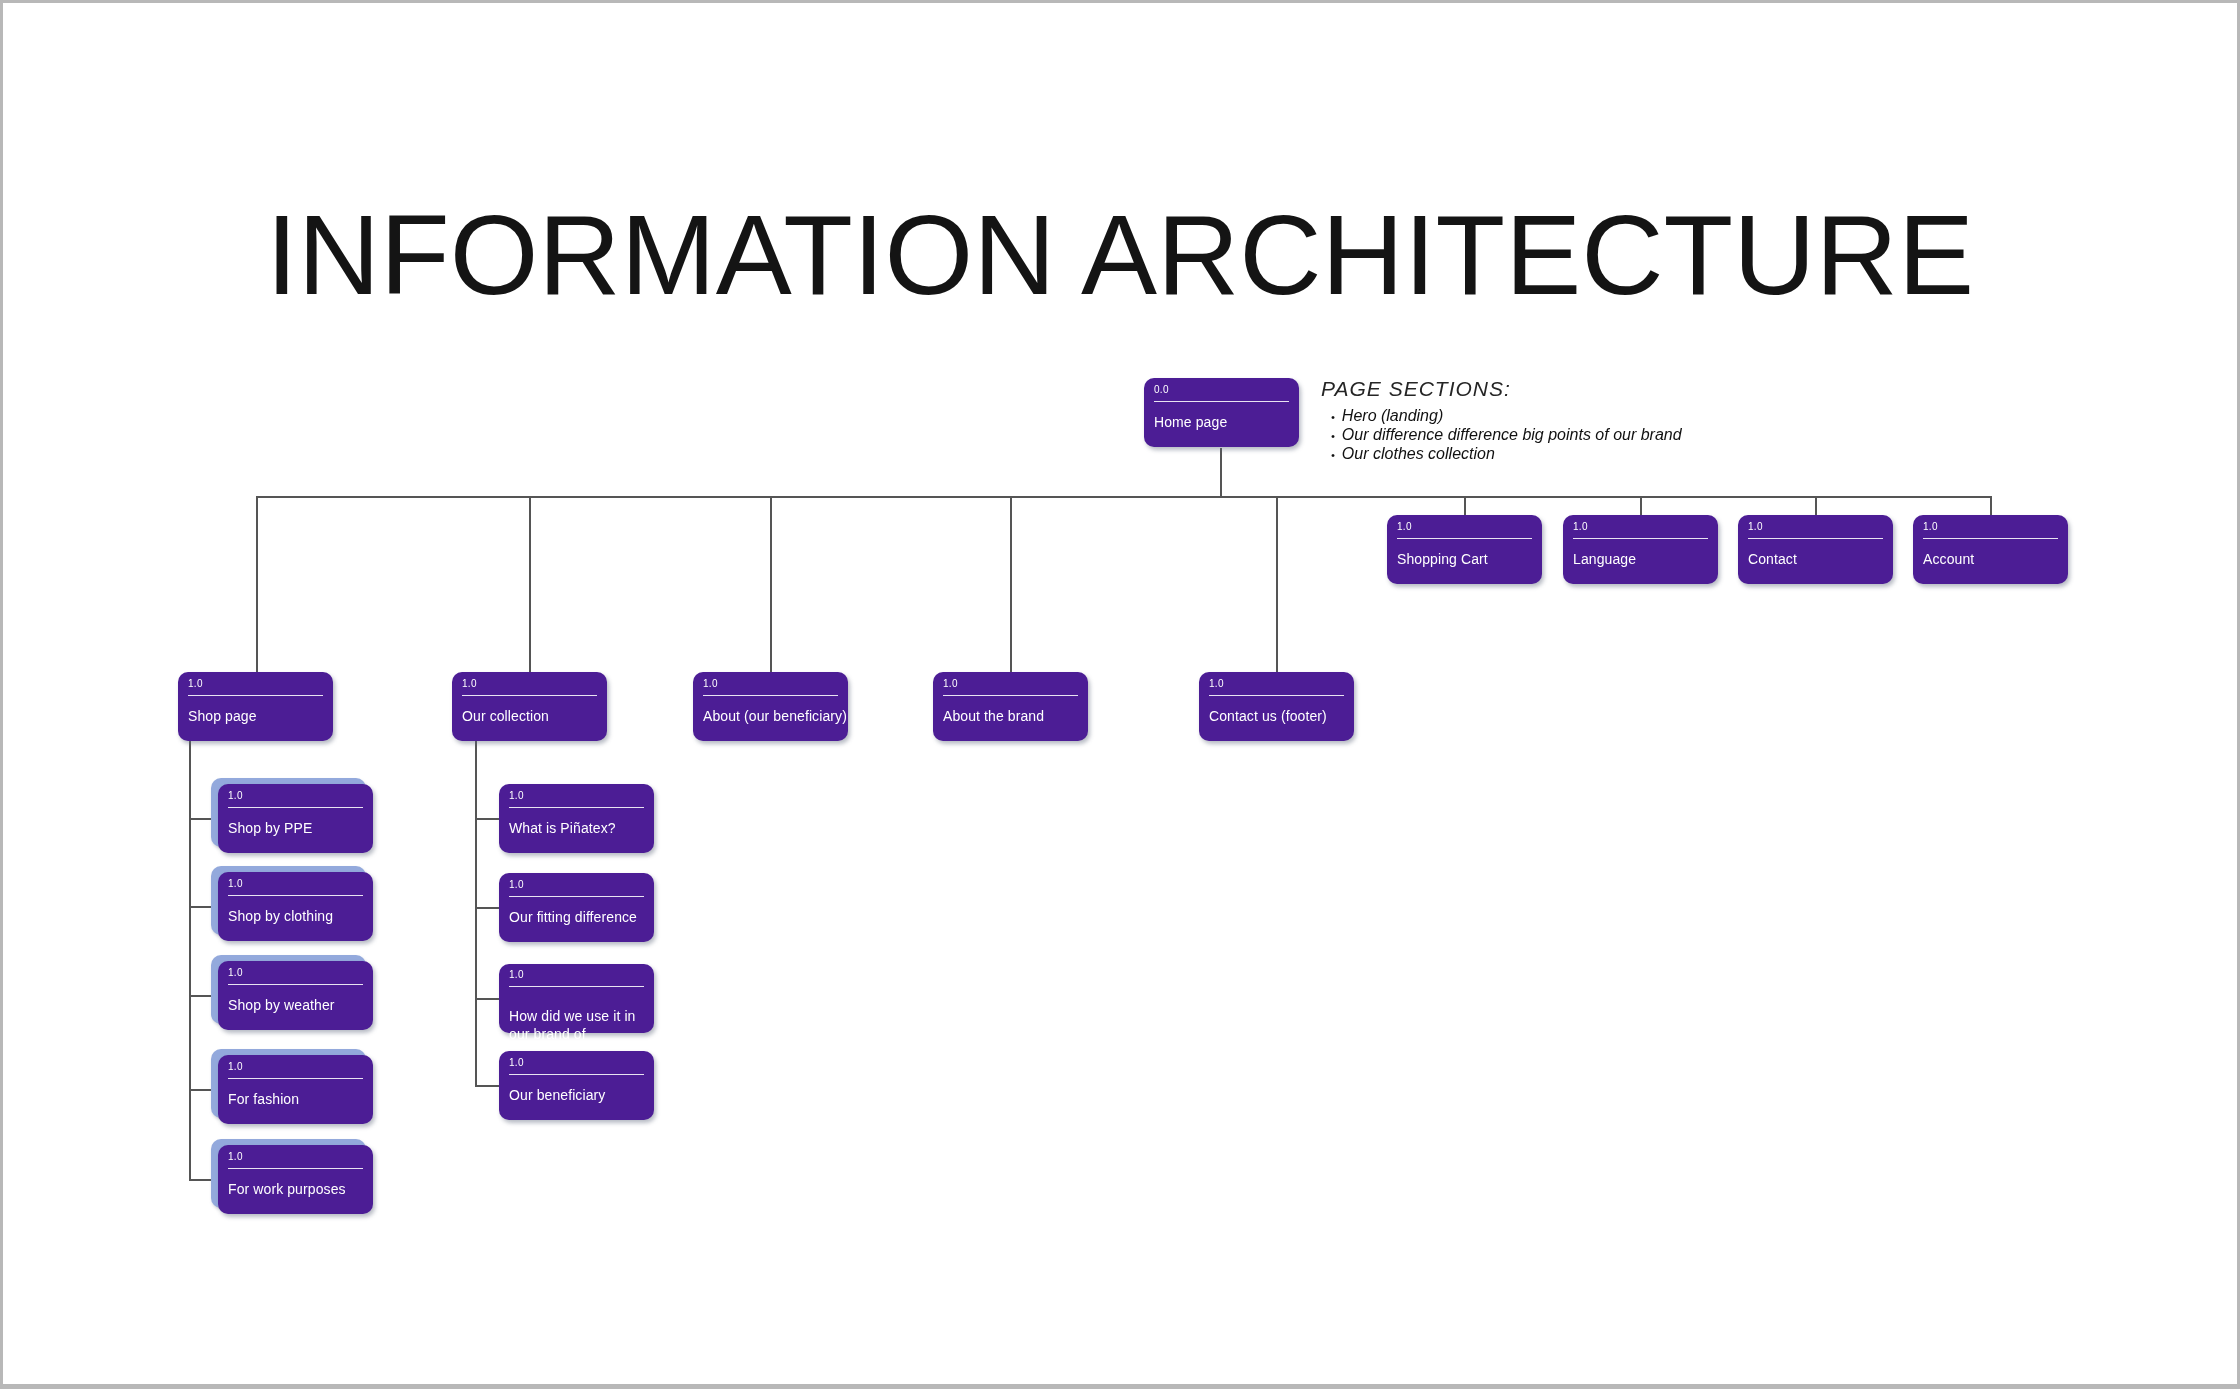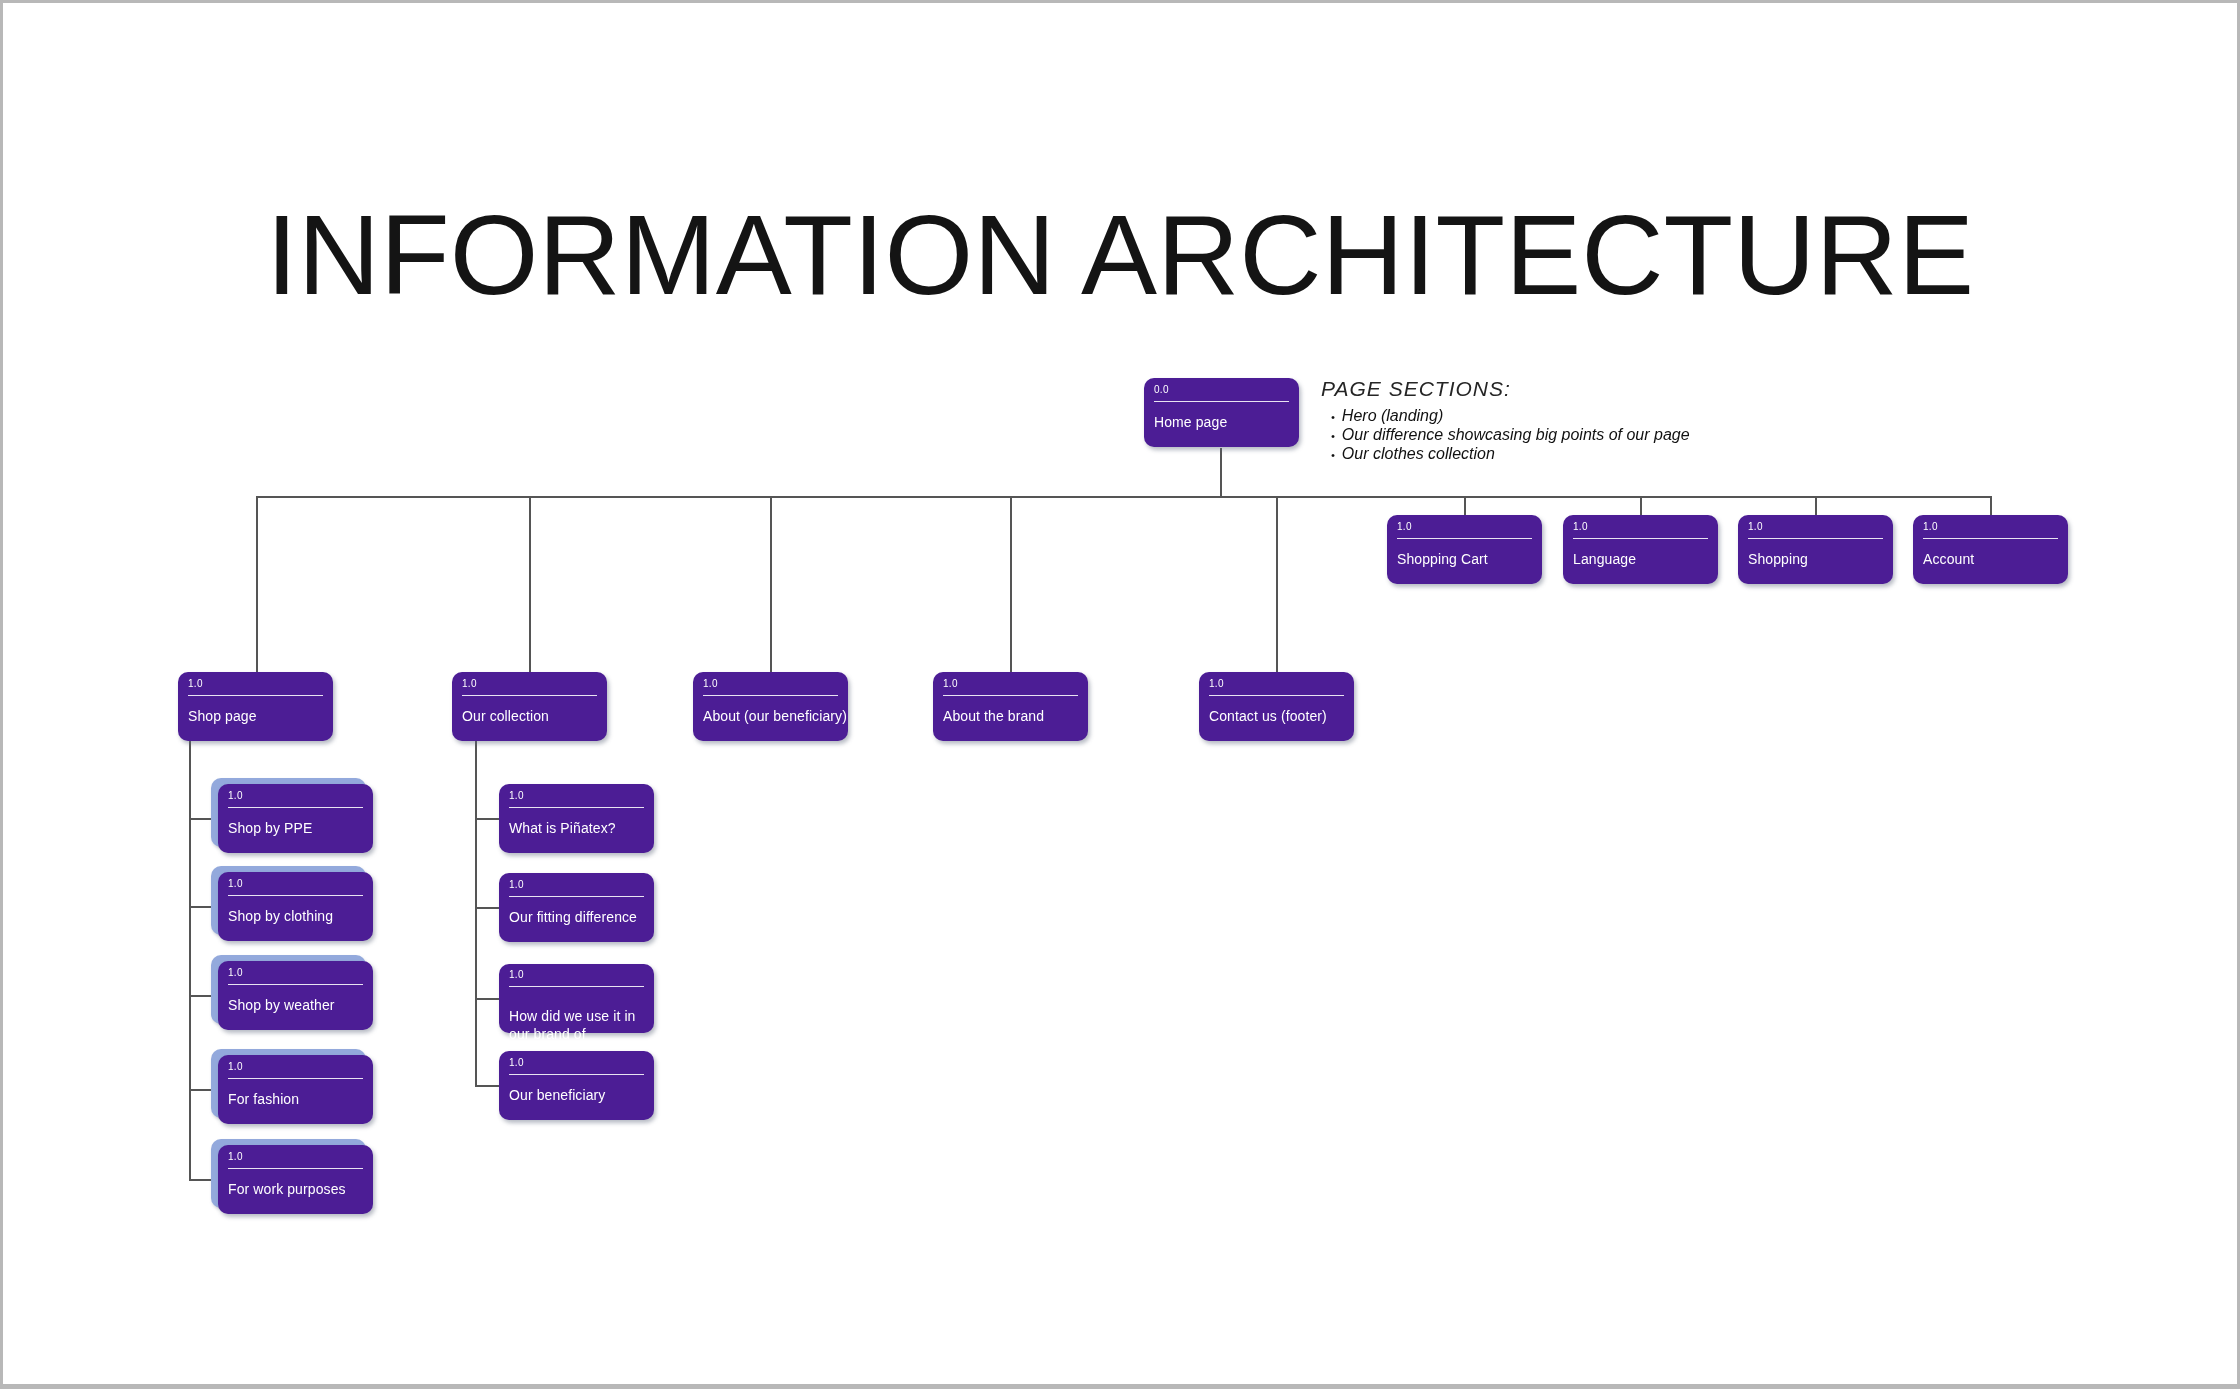--- a/index.html
+++ b/index.html
@@ -37,21 +37,21 @@
 </head>
 <body>
 
 <div class="canvas">
   <div class="title">INFORMATION ARCHITECTURE</div>
 
   <div class="page-sections">
     <div class="ps-heading">PAGE SECTIONS:</div>
     <ul class="ps-list">
       <li>Hero (landing)</li>
-      <li>Our difference showcasing big points of our page</li>
+      <li>Our difference difference big points of our brand</li>
       <li>Our clothes collection</li>
     </ul>
   </div>
 
   <div id="layer-connectors">
       <div class="connector v" style="left: 1217px; top: 445px; height: 48px;"></div>
       <div class="connector h" style="left: 253px; top: 493px; width: 1735px;"></div>
       <div class="connector v" style="left: 253px; top: 493px; height: 176px;"></div>
       <div class="connector v" style="left: 526px; top: 493px; height: 176px;"></div>
       <div class="connector v" style="left: 767px; top: 493px; height: 176px;"></div>
@@ -85,21 +85,21 @@
         <div class="node-label">Shopping Cart</div>
       </div>
       <div class="node" style="left: 1560px; top: 512px;">
         <div class="node-number">1.0</div>
         <div class="node-rule"></div>
         <div class="node-label">Language</div>
       </div>
       <div class="node" style="left: 1735px; top: 512px;">
         <div class="node-number">1.0</div>
         <div class="node-rule"></div>
-        <div class="node-label">Shopping</div>
+        <div class="node-label">Contact</div>
       </div>
       <div class="node" style="left: 1910px; top: 512px;">
         <div class="node-number">1.0</div>
         <div class="node-rule"></div>
         <div class="node-label">Account</div>
       </div>
       <div class="node" style="left: 175px; top: 669px;">
         <div class="node-number">1.0</div>
         <div class="node-rule"></div>
         <div class="node-label">Shop page</div>

